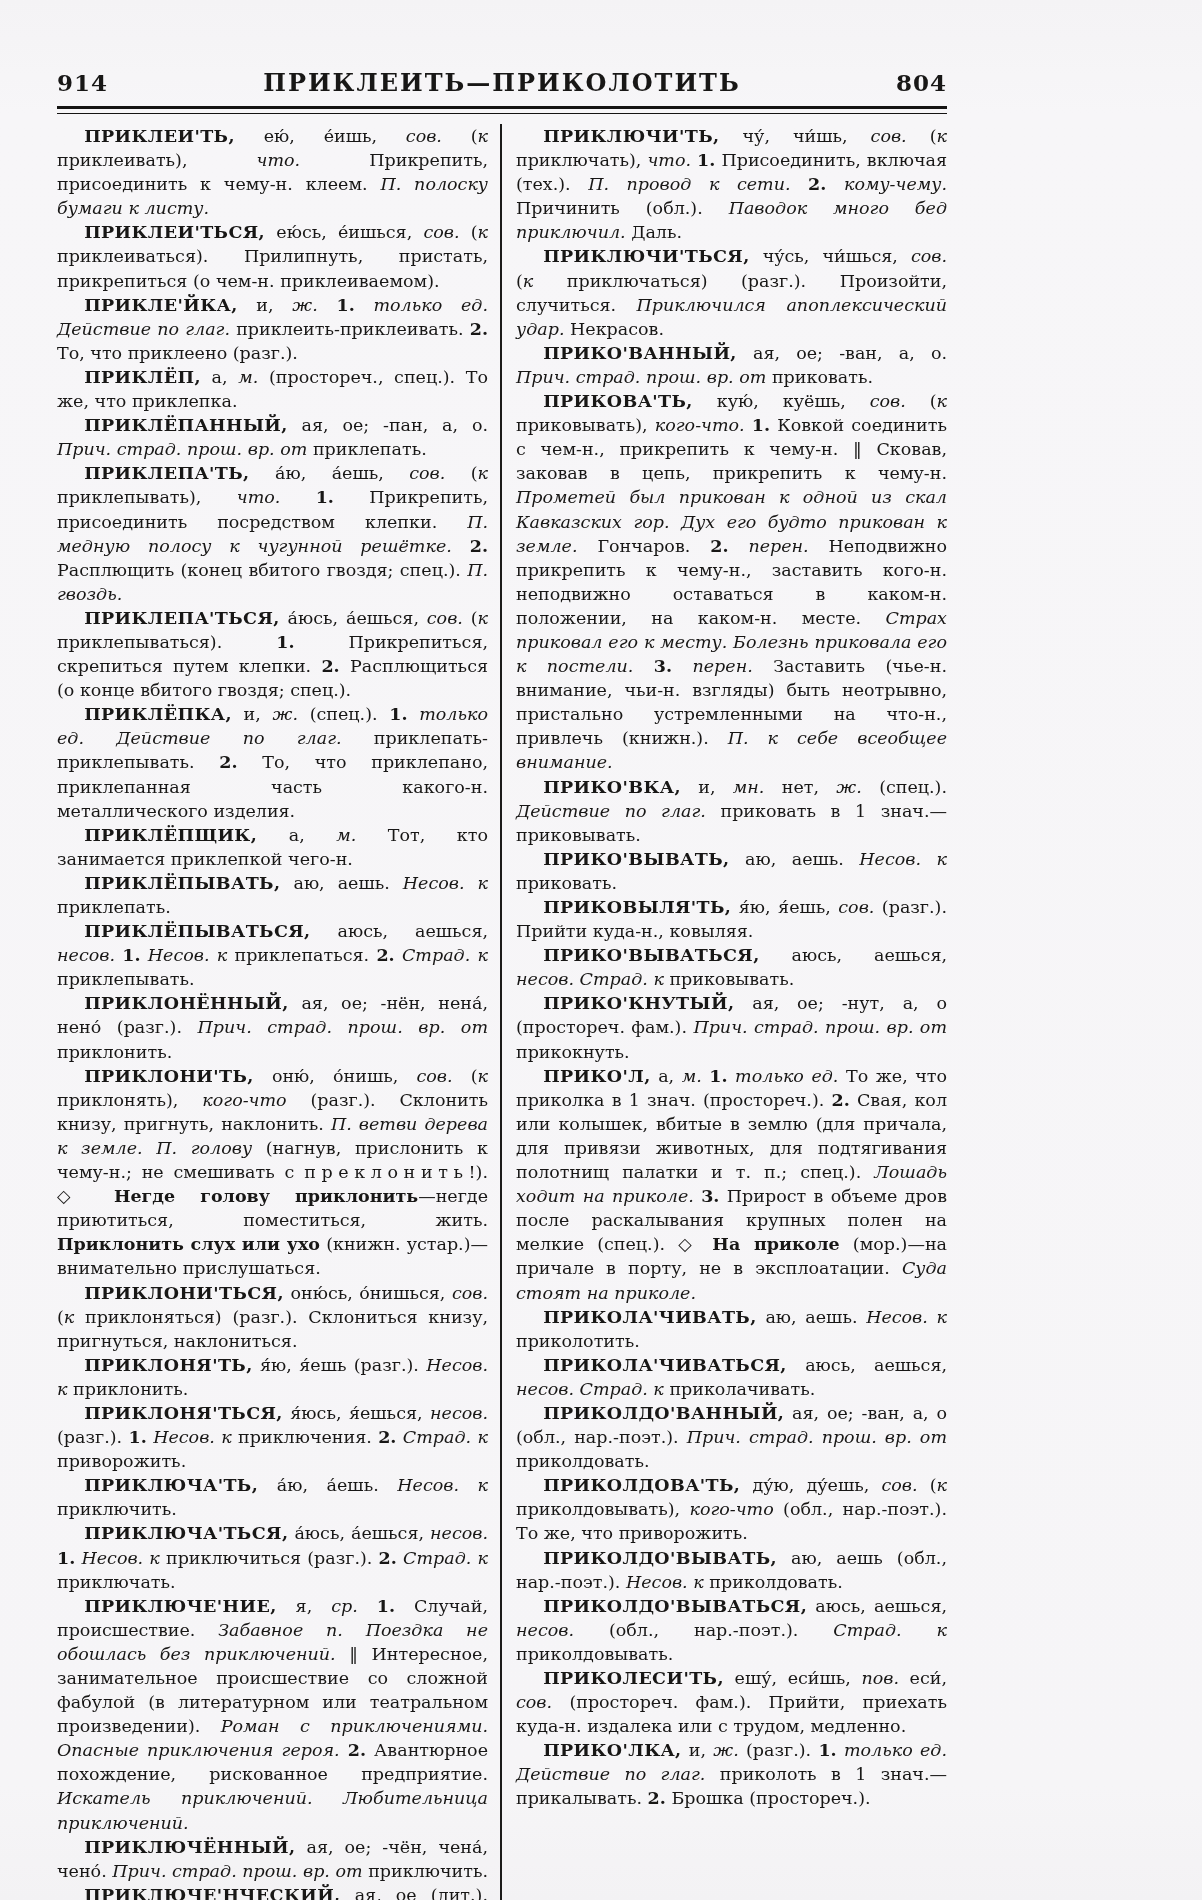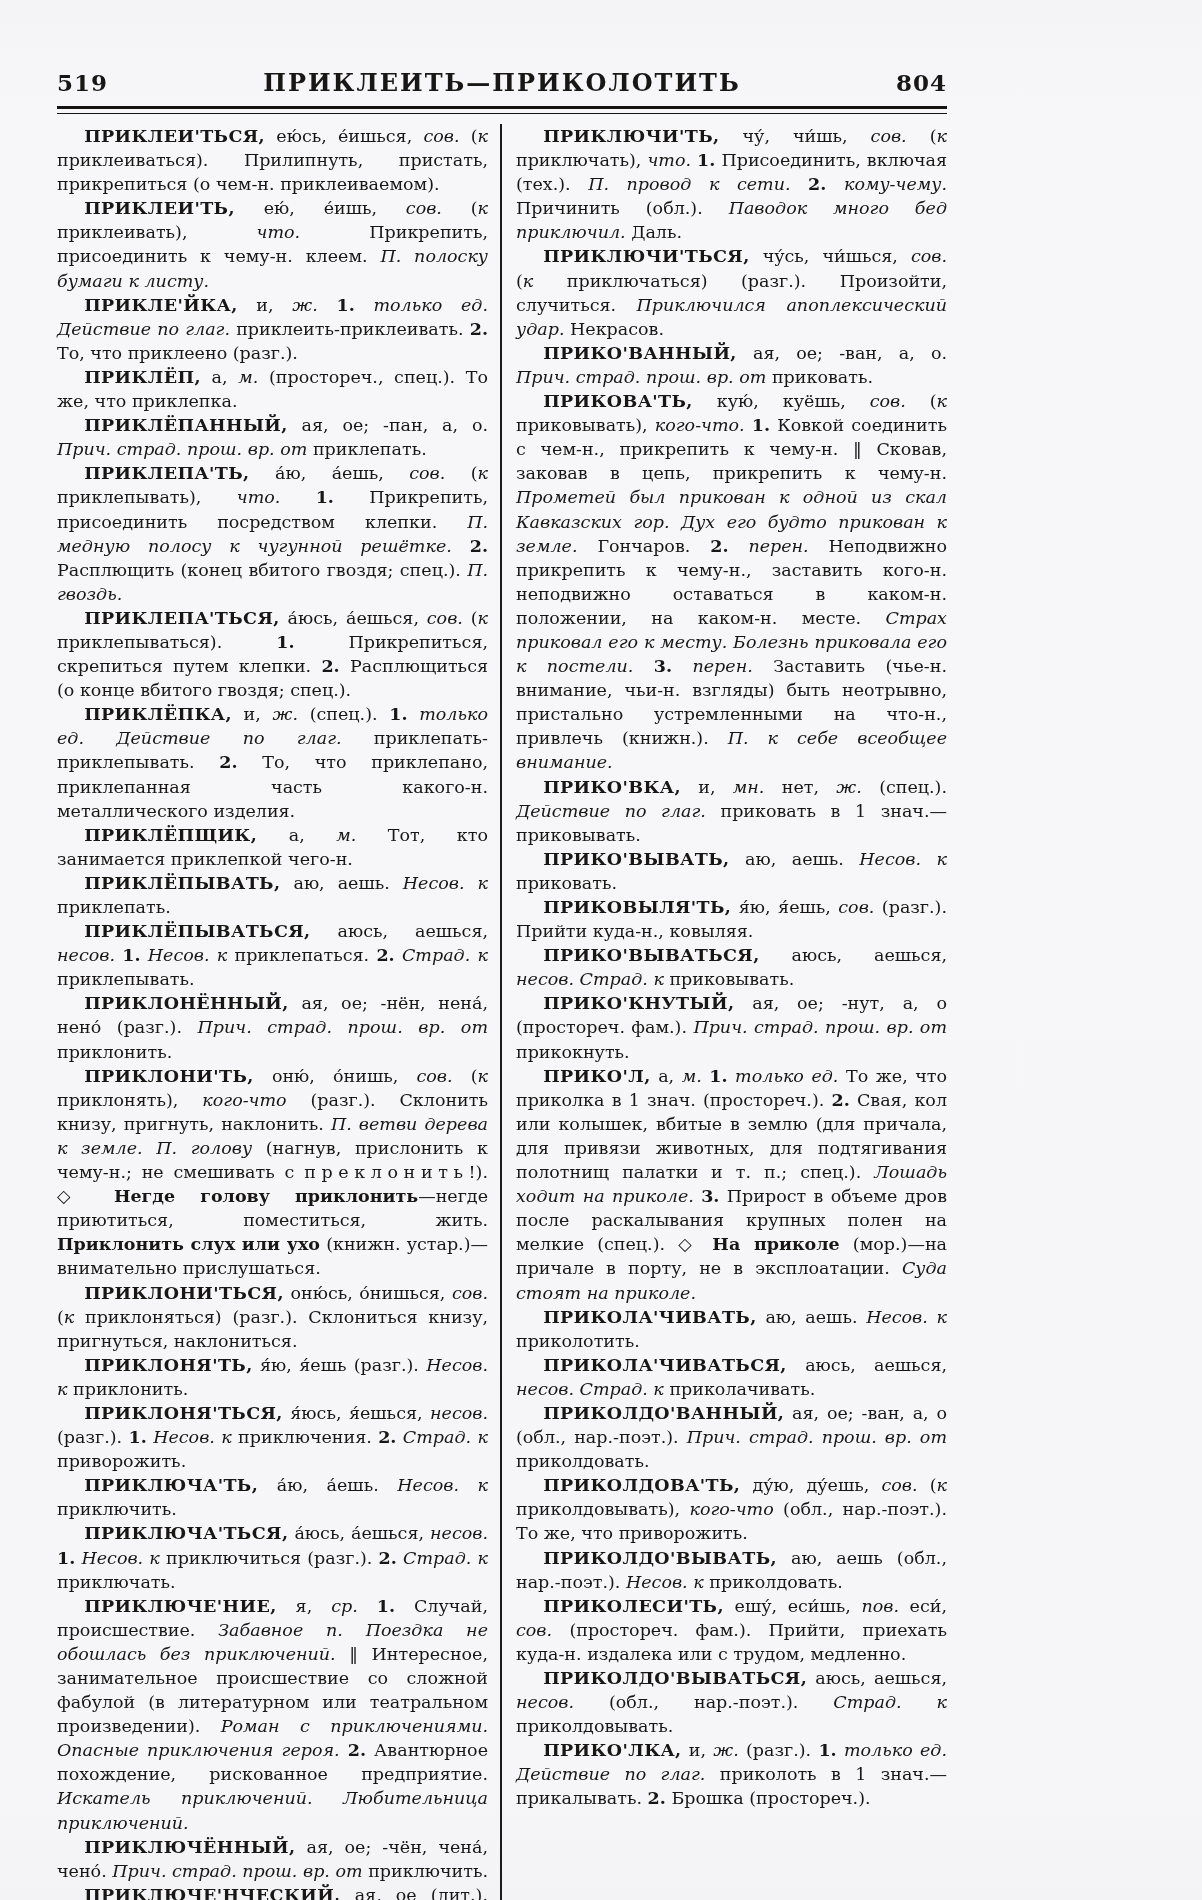--- a/index.html
+++ b/index.html
@@ -55,29 +55,29 @@
   .b{font-weight:bold;}
   .i{font-style:italic;}
   .sp{letter-spacing:.32em;}
 </style>
 </head>
 <body>
 
 <div class="sheet">
   <div class="content">
     <div class="running-head">
-      <span class="pagenum left">519</span>
+      <span class="pagenum left">914</span>
       <span class="head-title">ПРИКЛЕИТЬ—ПРИКОЛОТИТЬ</span>
       <span class="pagenum right">804</span>
     </div>
     <div class="double-rule"></div>
     <div class="columns">
       <div class="col col-left">
+          <p class="entry"><span class="hw">ПРИКЛЕИ'ТЬ,</span><span> ею́, е́ишь, </span><span class="i">сов.</span><span> (</span><span class="i">к</span><span> приклеивать), </span><span class="i">что.</span><span> Прикрепить, присоединить к чему-н. клеем. </span><span class="i">П. полоску бумаги к листу.</span></p>
           <p class="entry"><span class="hw">ПРИКЛЕИ'ТЬСЯ,</span><span> ею́сь, е́ишься, </span><span class="i">сов.</span><span> (</span><span class="i">к</span><span> приклеиваться). Прилипнуть, пристать, прикрепиться (о чем-н. приклеиваемом).</span></p>
-          <p class="entry"><span class="hw">ПРИКЛЕИ'ТЬ,</span><span> ею́, е́ишь, </span><span class="i">сов.</span><span> (</span><span class="i">к</span><span> приклеивать), </span><span class="i">что.</span><span> Прикрепить, присоединить к чему-н. клеем. </span><span class="i">П. полоску бумаги к листу.</span></p>
           <p class="entry"><span class="hw">ПРИКЛЕ'ЙКА,</span><span> и, </span><span class="i">ж.</span><span> </span><span class="b">1.</span><span> </span><span class="i">только ед. Действие по глаг.</span><span> приклеить-приклеивать. </span><span class="b">2.</span><span> То, что приклеено (разг.).</span></p>
           <p class="entry"><span class="hw">ПРИКЛЁП,</span><span> а, </span><span class="i">м.</span><span> (простореч., спец.). То же, что приклепка.</span></p>
           <p class="entry"><span class="hw">ПРИКЛЁПАННЫЙ,</span><span> ая, ое; -пан, а, о. </span><span class="i">Прич. страд. прош. вр. от</span><span> приклепать.</span></p>
           <p class="entry"><span class="hw">ПРИКЛЕПА'ТЬ,</span><span> а́ю, а́ешь, </span><span class="i">сов.</span><span> (</span><span class="i">к</span><span> приклепывать), </span><span class="i">что.</span><span> </span><span class="b">1.</span><span> Прикрепить, присоединить посредством клепки. </span><span class="i">П. медную полосу к чугунной решётке.</span><span> </span><span class="b">2.</span><span> Расплющить (конец вбитого гвоздя; спец.). </span><span class="i">П. гвоздь.</span></p>
           <p class="entry"><span class="hw">ПРИКЛЕПА'ТЬСЯ,</span><span> а́юсь, а́ешься, </span><span class="i">сов.</span><span> (</span><span class="i">к</span><span> приклепываться). </span><span class="b">1.</span><span> Прикрепиться, скрепиться путем клепки. </span><span class="b">2.</span><span> Расплющиться (о конце вбитого гвоздя; спец.).</span></p>
           <p class="entry"><span class="hw">ПРИКЛЁПКА,</span><span> и, </span><span class="i">ж.</span><span> (спец.). </span><span class="b">1.</span><span> </span><span class="i">только ед. Действие по глаг.</span><span> приклепать-приклепывать. </span><span class="b">2.</span><span> То, что приклепано, приклепанная часть какого-н. металлического изделия.</span></p>
           <p class="entry"><span class="hw">ПРИКЛЁПЩИК,</span><span> а, </span><span class="i">м.</span><span> Тот, кто занимается приклепкой чего-н.</span></p>
           <p class="entry"><span class="hw">ПРИКЛЁПЫВАТЬ,</span><span> аю, аешь. </span><span class="i">Несов. к</span><span> приклепать.</span></p>
           <p class="entry"><span class="hw">ПРИКЛЁПЫВАТЬСЯ,</span><span> аюсь, аешься, </span><span class="i">несов.</span><span> </span><span class="b">1.</span><span> </span><span class="i">Несов. к</span><span> приклепаться. </span><span class="b">2.</span><span> </span><span class="i">Страд. к</span><span> приклепывать.</span></p>
           <p class="entry"><span class="hw">ПРИКЛОНЁННЫЙ,</span><span> ая, ое; -нён, нена́, нено́ (разг.). </span><span class="i">Прич. страд. прош. вр. от</span><span> приклонить.</span></p>
@@ -100,19 +100,19 @@
           <p class="entry"><span class="hw">ПРИКО'ВЫВАТЬ,</span><span> аю, аешь. </span><span class="i">Несов. к</span><span> приковать.</span></p>
           <p class="entry"><span class="hw">ПРИКОВЫЛЯ'ТЬ,</span><span> я́ю, я́ешь, </span><span class="i">сов.</span><span> (разг.). Прийти куда-н., ковыляя.</span></p>
           <p class="entry"><span class="hw">ПРИКО'ВЫВАТЬСЯ,</span><span> аюсь, аешься, </span><span class="i">несов.</span><span> </span><span class="i">Страд. к</span><span> приковывать.</span></p>
           <p class="entry"><span class="hw">ПРИКО'КНУТЫЙ,</span><span> ая, ое; -нут, а, о (простореч. фам.). </span><span class="i">Прич. страд. прош. вр. от</span><span> прикокнуть.</span></p>
           <p class="entry"><span class="hw">ПРИКО'Л,</span><span> а, </span><span class="i">м.</span><span> </span><span class="b">1.</span><span> </span><span class="i">только ед.</span><span> То же, что приколка в 1 знач. (простореч.). </span><span class="b">2.</span><span> Свая, кол или колышек, вбитые в землю (для причала, для привязи животных, для подтягивания полотнищ палатки и т. п.; спец.). </span><span class="i">Лошадь ходит на приколе.</span><span> </span><span class="b">3.</span><span> Прирост в объеме дров после раскалывания крупных полен на мелкие (спец.). ◇ </span><span class="b">На приколе</span><span> (мор.)—на причале в порту, не в эксплоатации. </span><span class="i">Суда стоят на приколе.</span></p>
           <p class="entry"><span class="hw">ПРИКОЛА'ЧИВАТЬ,</span><span> аю, аешь. </span><span class="i">Несов. к</span><span> приколотить.</span></p>
           <p class="entry"><span class="hw">ПРИКОЛА'ЧИВАТЬСЯ,</span><span> аюсь, аешься, </span><span class="i">несов. Страд. к</span><span> приколачивать.</span></p>
           <p class="entry"><span class="hw">ПРИКОЛДО'ВАННЫЙ,</span><span> ая, ое; -ван, а, о (обл., нар.-поэт.). </span><span class="i">Прич. страд. прош. вр. от</span><span> приколдовать.</span></p>
           <p class="entry"><span class="hw">ПРИКОЛДОВА'ТЬ,</span><span> ду́ю, ду́ешь, </span><span class="i">сов.</span><span> (</span><span class="i">к</span><span> приколдовывать), </span><span class="i">кого-что</span><span> (обл., нар.-поэт.). То же, что приворожить.</span></p>
           <p class="entry"><span class="hw">ПРИКОЛДО'ВЫВАТЬ,</span><span> аю, аешь (обл., нар.-поэт.). </span><span class="i">Несов. к</span><span> приколдовать.</span></p>
+          <p class="entry"><span class="hw">ПРИКОЛДО'ВЫВАТЬСЯ,</span><span> аюсь, аешься, </span><span class="i">несов.</span><span> (обл., нар.-поэт.). </span><span class="i">Страд. к</span><span> приколдовывать.</span></p>
           <p class="entry"><span class="hw">ПРИКОЛЕСИ'ТЬ,</span><span> ешу́, еси́шь, </span><span class="i">пов.</span><span> еси́, </span><span class="i">сов.</span><span> (простореч. фам.). Прийти, приехать куда-н. издалека или с трудом, медленно.</span></p>
-          <p class="entry"><span class="hw">ПРИКОЛДО'ВЫВАТЬСЯ,</span><span> аюсь, аешься, </span><span class="i">несов.</span><span> (обл., нар.-поэт.). </span><span class="i">Страд. к</span><span> приколдовывать.</span></p>
           <p class="entry"><span class="hw">ПРИКО'ЛКА,</span><span> и, </span><span class="i">ж.</span><span> (разг.). </span><span class="b">1.</span><span> </span><span class="i">только ед. Действие по глаг.</span><span> приколоть в 1 знач.—прикалывать. </span><span class="b">2.</span><span> Брошка (простореч.).</span></p>
         </div>
     </div>
   </div>
 </div>
 
 </body></html>

